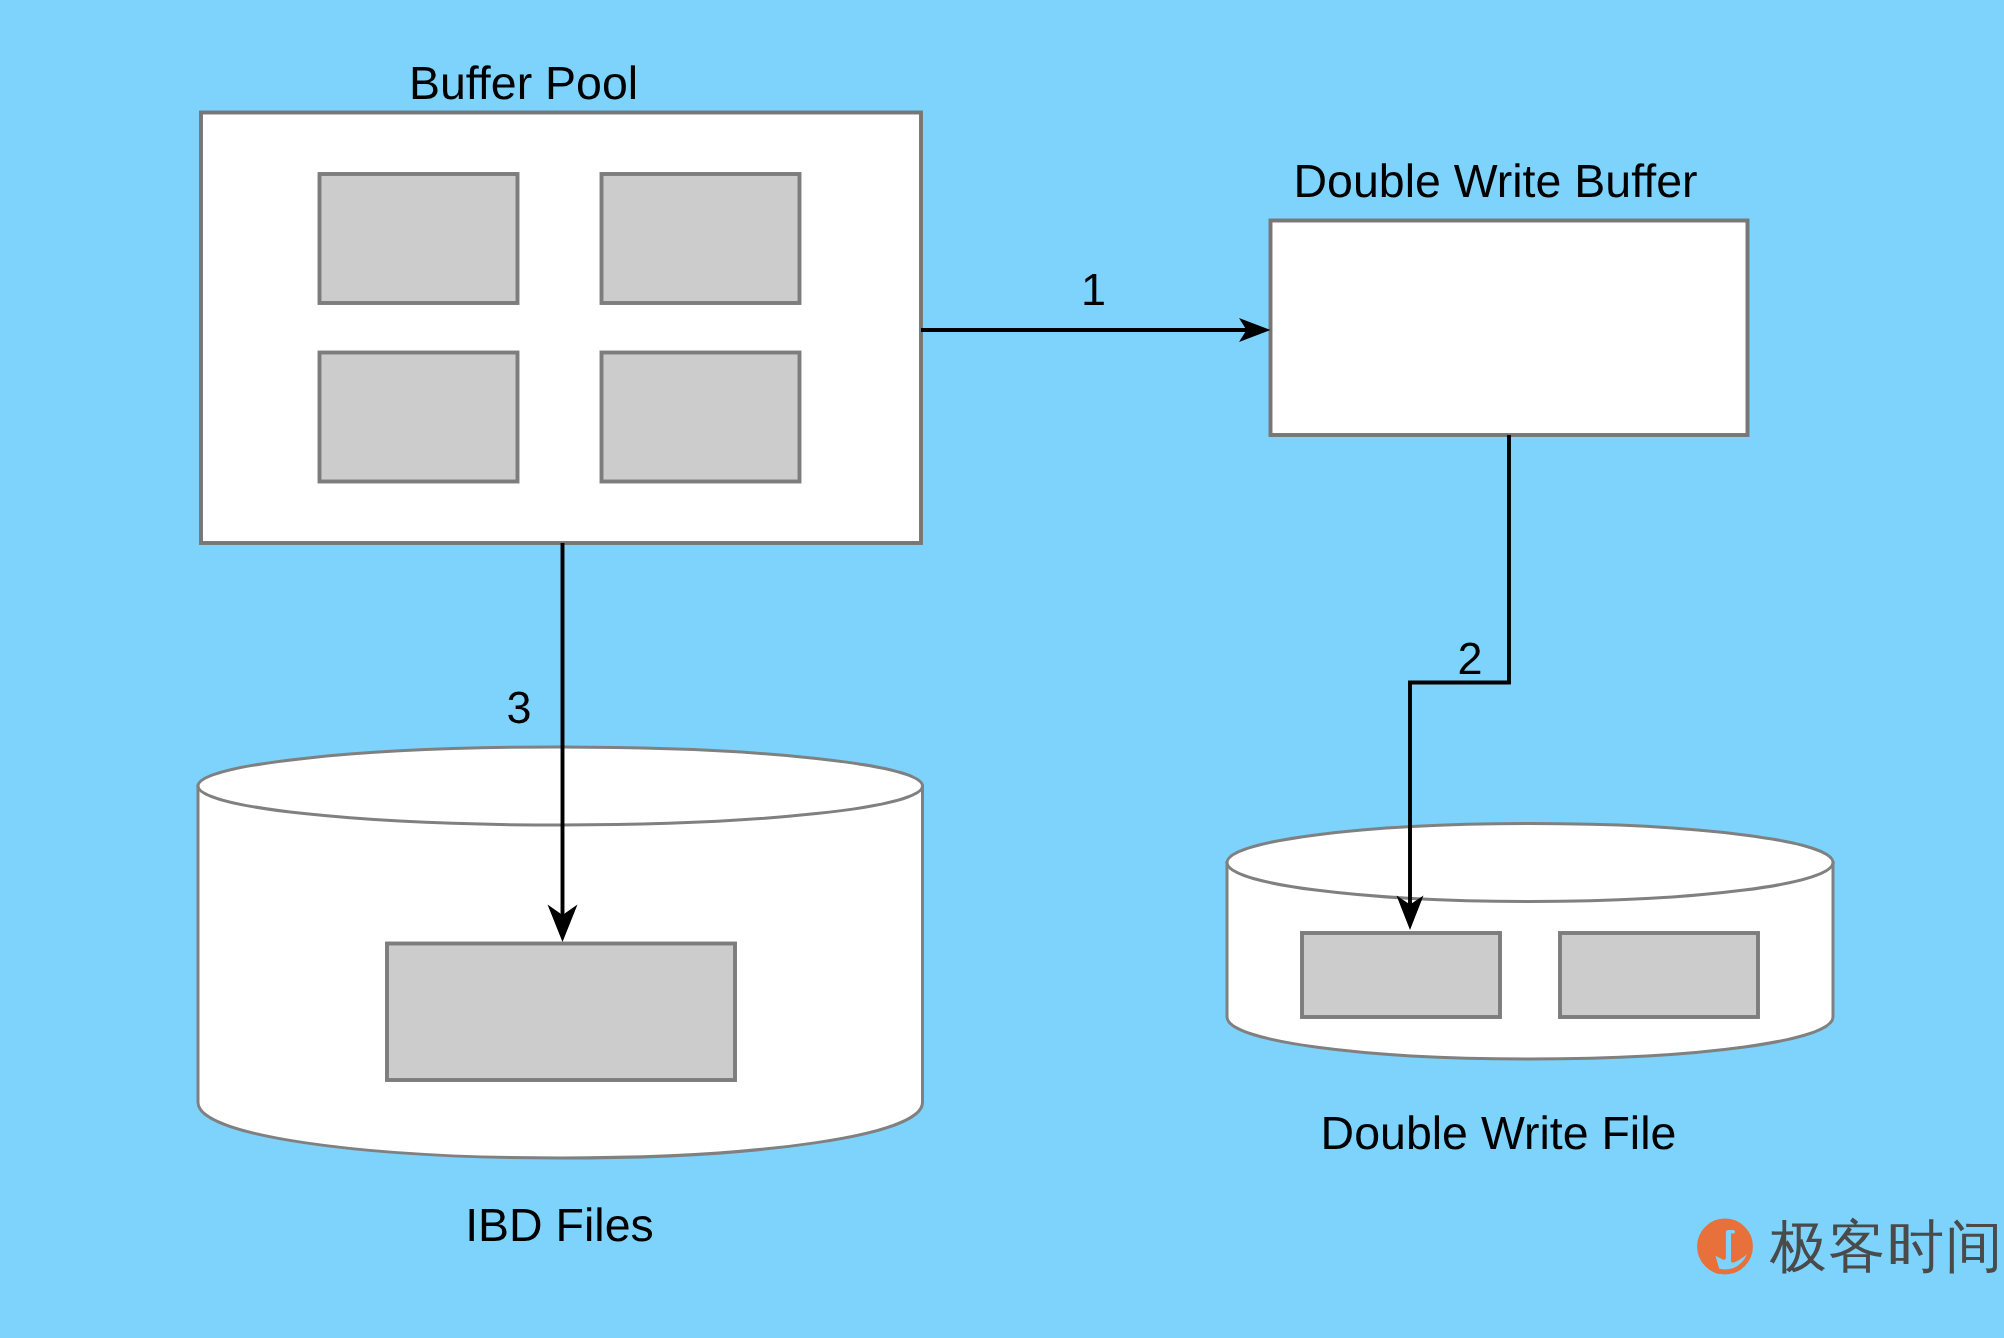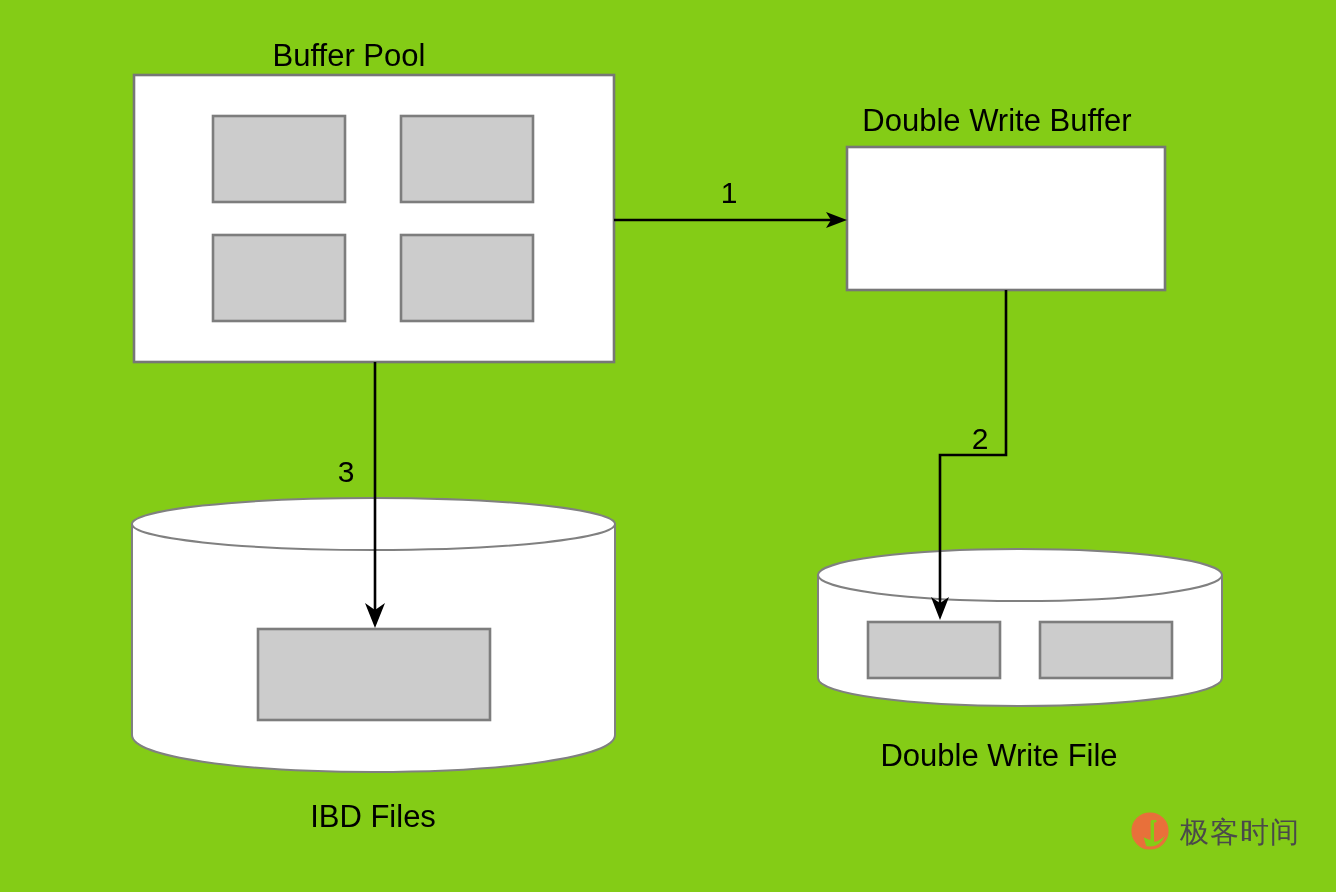--- a/index.html
+++ b/index.html
@@ -11,21 +11,21 @@
   body {
     font-family: "Liberation Sans", sans-serif;
     width: 1336px;
     height: 892px;
     overflow: hidden;
   }
   #diagram-root {
     position: relative;
     width: 1336px;
     height: 892px;
-    background: #84cc16;
+    background: #7dd3fc;
   }
   svg.canvas {
     position: absolute;
     top: 0;
     left: 0;
     width: 1336px;
     height: 892px;
   }
   .node-label {
     font-family: "Liberation Sans", sans-serif;
@@ -73,21 +73,21 @@
     align-items: center;
     gap: 10px;
   }
   #watermark .wm-mark {
     width: 40px;
     height: 40px;
     position: relative;
   }
   #watermark .wm-text {
     font-family: "Liberation Sans", sans-serif;
-    font-size: 29px;
+    font-size: 38px;
     color: #4a4a4a;
     letter-spacing: 1px;
     line-height: 1;
     white-space: nowrap;
   }
 </style>
 </head>
 <body>
 
 <div id="diagram-root">

